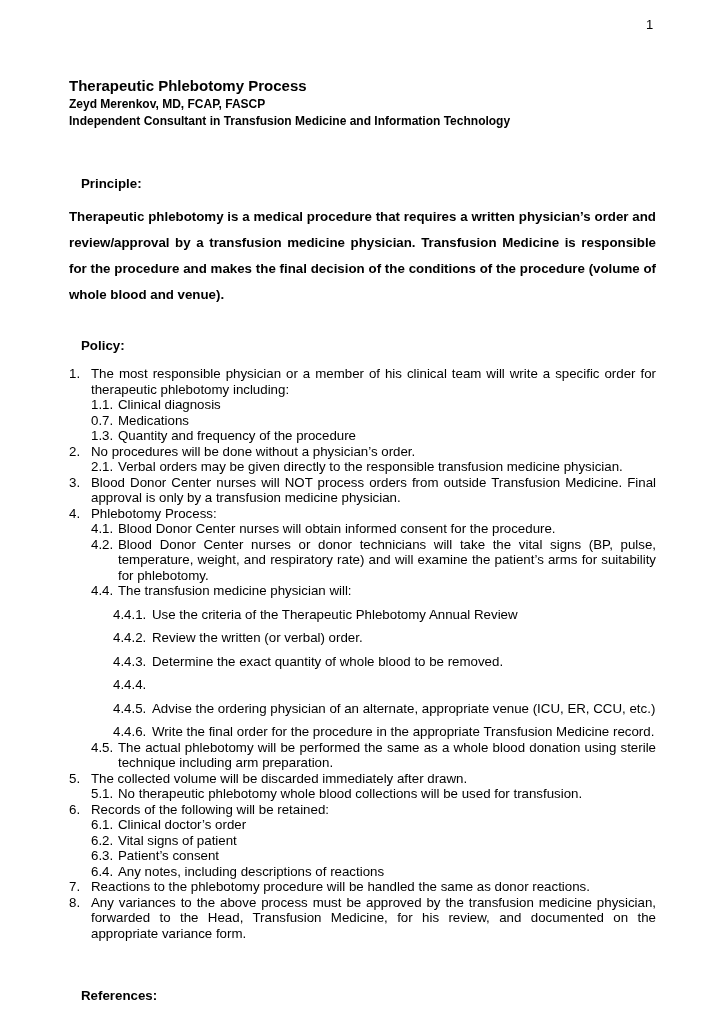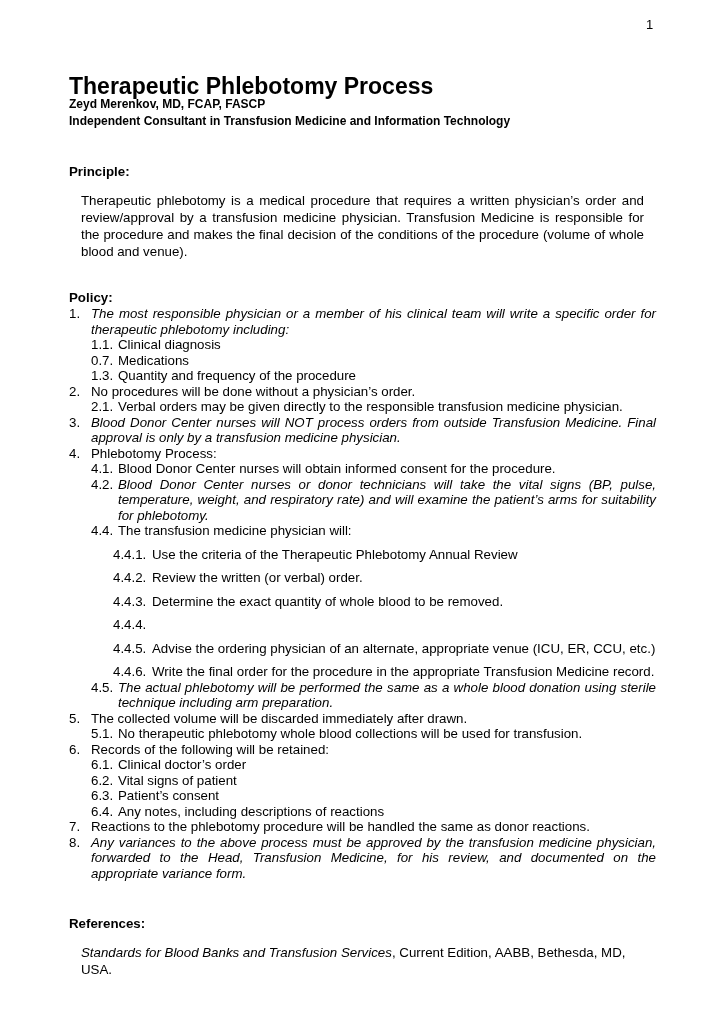--- a/index.html
+++ b/index.html
@@ -1,36 +1,36 @@
 <!DOCTYPE html>
 <html><head>
 <meta charset="utf-8">
 <style>
   html, body { margin: 0; padding: 0; background: #ffffff; }
   body { width: 724px; height: 1024px; position: relative; overflow: hidden;
          font-family: "Liberation Sans", sans-serif; color: #000; font-size: 13.3px; }
   .page-num { position: absolute; top: 17px; left: 646px; font-size: 13px; }
   .content { position: absolute; left: 69px; top: 76px; width: 587px; }
-  .title { font-weight: bold; font-size: 23px; line-height: 20px; margin: 0; }
+  .title { font-weight: bold; font-size: 15px; line-height: 20px; margin: 0; }
   .subtitle { font-weight: bold; font-size: 12px; line-height: 17px; margin: 0; }
-  .heading { font-weight: bold; line-height: 17px; margin: 0; }
-  p { margin: 12px; line-height: 17px; }
+  .heading { font-weight: bold; line-height: 17px; margin: 12px; }
+  p { margin: 0; line-height: 26px; font-weight: bold; }
   .justify { text-align: justify; }
   .gap-lg { height: 33px; }
   .gap-md { height: 17px; }
   .gap-xl { height: 34px; }
   .item { display: flex; line-height: 15.5px; }
   .num { flex: none; }
   .txt { flex: 1; }
   .l1 .num { width: 22px; }
   .l2 { padding-left: 22px; }
   .l2 .num { width: 27px; }
   .l3 { padding-left: 44px; margin-top: 8px; }
   .l3 .num { width: 39px; }
-  .just .txt { text-align: justify; font-style: italic; }
+  .just .txt { text-align: justify; }
   em { font-style: italic; }
 </style>
 </head>
 <body>
 
 <div class="page-num">1</div>
 
 <div class="content">
   <h1 class="title">Therapeutic Phlebotomy Process</h1>
   <div class="subtitle">Zeyd Merenkov, MD, FCAP, FASCP</div>

